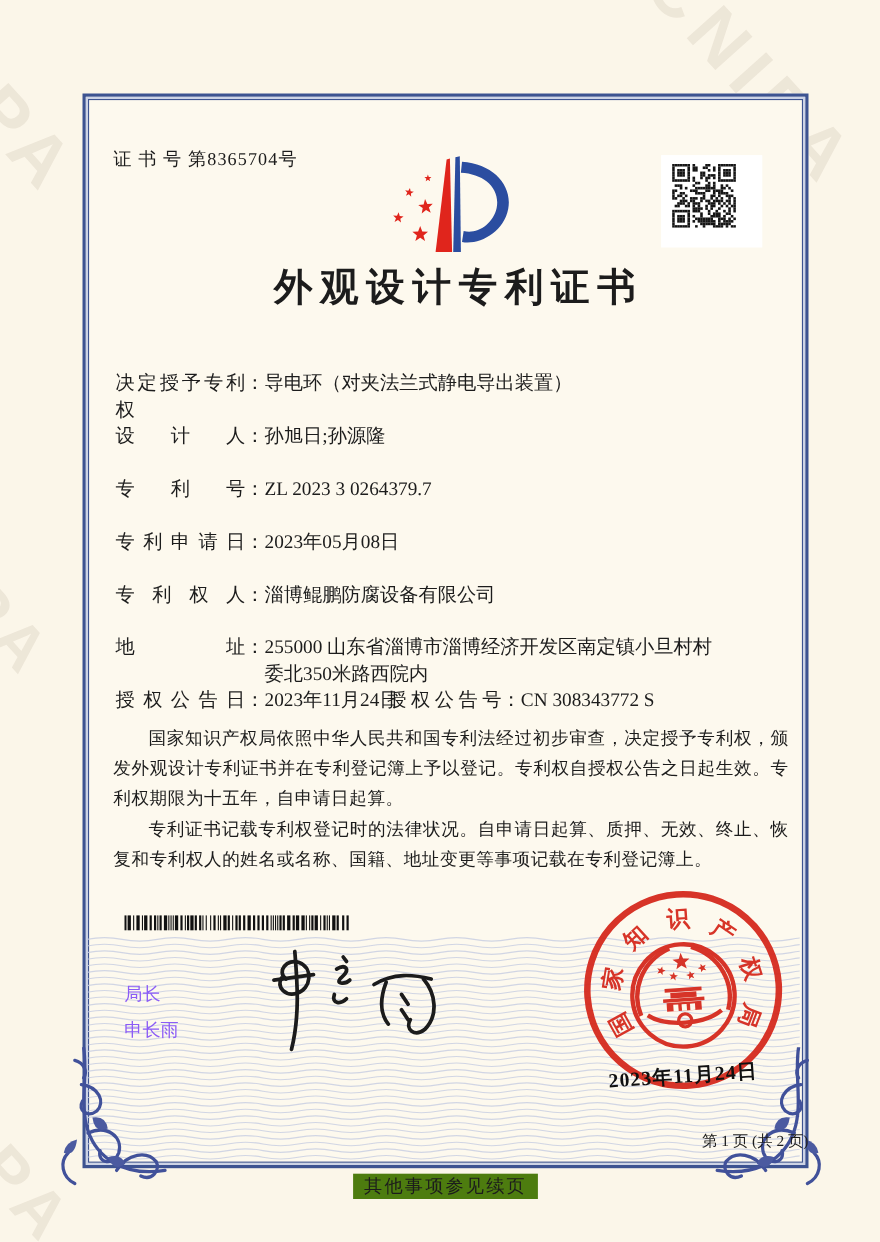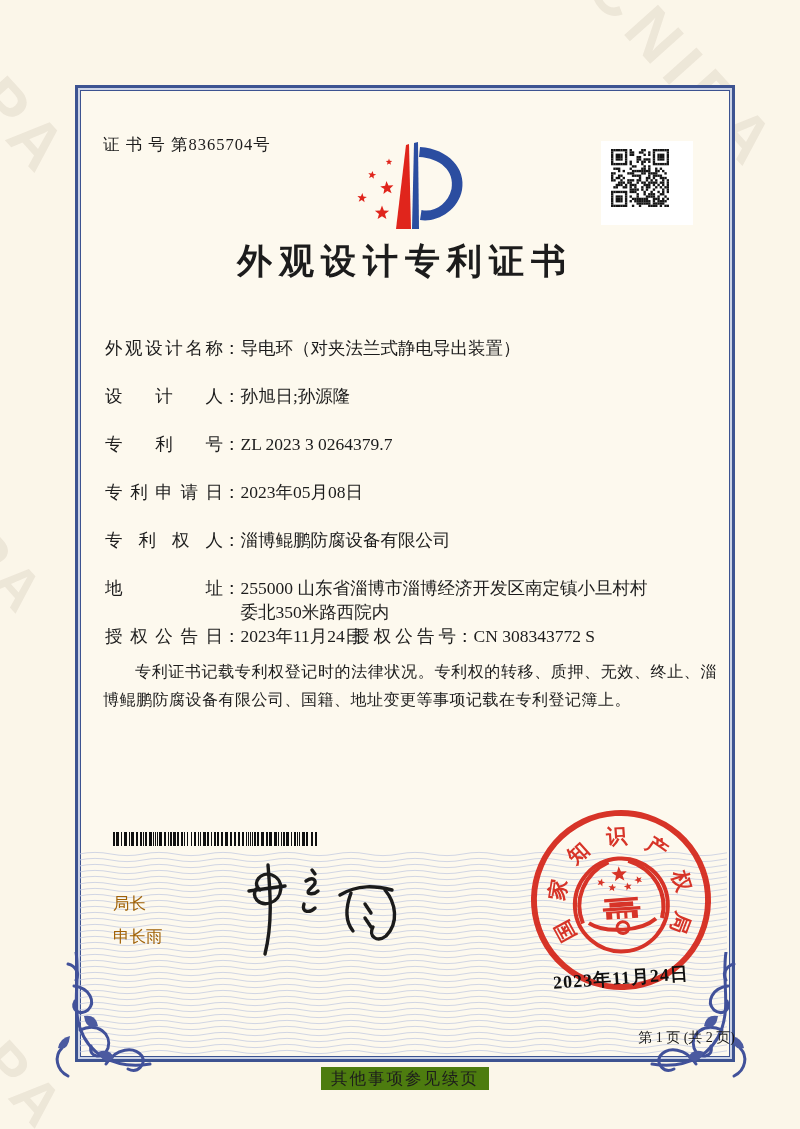--- a/index.html
+++ b/index.html
@@ -15,34 +15,34 @@
   
   .frame{position:absolute;left:75px;top:85px;width:654px;height:971px;
          border:3px solid #3d5391;background:#fdf9ee;z-index:1;}
   .frame-mid{position:absolute;inset:0;border:2px solid #ccd3e6;}
   .frame-in{position:absolute;inset:0;border:1px solid #3d5391;}
 
   .abs{position:absolute;z-index:3;}
 
   .certno{left:103px;top:134px;font-size:16.5px;letter-spacing:1px;}
   .title{left:75px;top:238px;width:660px;text-align:center;font-size:35px;
-         font-weight:bold;letter-spacing:7px;}
+         font-weight:bold;letter-spacing:7px;padding-left:12px;}
 
   .frow{left:105px;width:615px;display:flex;font-size:17.5px;line-height:1.35;}
   .flabel{display:inline-block;width:118px;text-align:justify;text-align-last:justify;flex:0 0 118px;}
   .fcolon{flex:0 0 auto;}
   .fval{flex:1 1 auto;}
   .grantpair{position:absolute;left:0;top:0;display:flex;font-size:17.5px;}
   .glabel2{display:inline-block;width:104px;text-align:justify;text-align-last:justify;flex:0 0 104px;}
 
   .paras{left:103px;top:658px;width:614px;font-size:16px;line-height:1.72;
          letter-spacing:0.5px;text-align:justify;}
   .paras p{margin:0;text-indent:2em;}
 
-  .signer{font-family:"Liberation Sans","DejaVu Sans",sans-serif;font-size:16.5px;color:#a16207;}
+  .signer{font-family:"Liberation Sans","DejaVu Sans",sans-serif;font-size:16.5px;color:#8b5cf6;}
 
   .seal-date{left:527px;top:966px;width:188px;text-align:center;font-size:18px;
              font-weight:bold;letter-spacing:1px;transform:rotate(-4deg);color:#101010;z-index:6;}
   .pagefoot{left:75px;top:1029px;width:660px;text-align:right;font-size:14px;z-index:4;}
   .contnote{left:75px;top:1068px;width:660px;text-align:center;font-size:16.5px;
             letter-spacing:2px;z-index:3;}
   .contnote span{background:#4d7c0f;padding:2px 10px;}
 
   .qrbox{left:601px;top:141px;width:92px;height:84px;background:#ffffff;z-index:2;}
   svg{display:block;}
@@ -436,21 +436,21 @@
       <rect x="41.76" y="55.68" width="2.37" height="2.37" fill="#151515"></rect>
       <rect x="44.08" y="55.68" width="2.37" height="2.37" fill="#151515"></rect>
       <rect x="48.72" y="55.68" width="2.37" height="2.37" fill="#151515"></rect>
       <rect x="53.36" y="55.68" width="2.37" height="2.37" fill="#151515"></rect>
       <rect x="55.68" y="55.68" width="2.37" height="2.37" fill="#151515"></rect>
     </svg>
 
   <div class="abs title">外观设计专利证书</div>
 
   <div class="abs frow" style="top:337px;">
-    <span class="flabel">外观设计名称</span>
+    <span class="flabel">决定授予专利权</span>
       <span class="fcolon">：</span>
     <span class="fval">导电环（对夹法兰式静电导出装置）</span>
   </div>
   <div class="abs frow" style="top:385px;">
     <span class="flabel">设计人</span>
       <span class="fcolon">：</span>
     <span class="fval">孙旭日;孙源隆</span>
   </div>
   <div class="abs frow" style="top:433px;justify-content:center;">
     <span class="flabel">专利号</span>
@@ -480,21 +480,22 @@
       <span>2023年11月24日</span>
     </span>
     <span class="grantpair" style="left:247px;align-items:center;">
       <span class="glabel2">授权公告号</span>
         <span>：</span>
       <span>CN 308343772 S</span>
     </span>
   </div>
 
   <div class="abs paras">
-    <p>专利证书记载专利权登记时的法律状况。专利权的转移、质押、无效、终止、淄博鲲鹏防腐设备有限公司、国籍、地址变更等事项记载在专利登记簿上。</p>
+    <p>国家知识产权局依照中华人民共和国专利法经过初步审查，决定授予专利权，颁发外观设计专利证书并在专利登记簿上予以登记。专利权自授权公告之日起生效。专利权期限为十五年，自申请日起算。</p>
+    <p>专利证书记载专利权登记时的法律状况。自申请日起算、质押、无效、终止、恢复和专利权人的姓名或名称、国籍、地址变更等事项记载在专利登记簿上。</p>
   </div>
 
   <svg id="barcode" class="abs" style="left:113px;top:832px;" width="207" height="14">
       <rect x="0" y="0" width="2" height="14" fill="#111"></rect>
       <rect x="3" y="0" width="3" height="14" fill="#111"></rect>
       <rect x="8" y="0" width="1" height="14" fill="#111"></rect>
       <rect x="11" y="0" width="3" height="14" fill="#111"></rect>
       <rect x="16" y="0" width="1" height="14" fill="#111"></rect>
       <rect x="18" y="0" width="3" height="14" fill="#111"></rect>
       <rect x="23" y="0" width="2" height="14" fill="#111"></rect>

